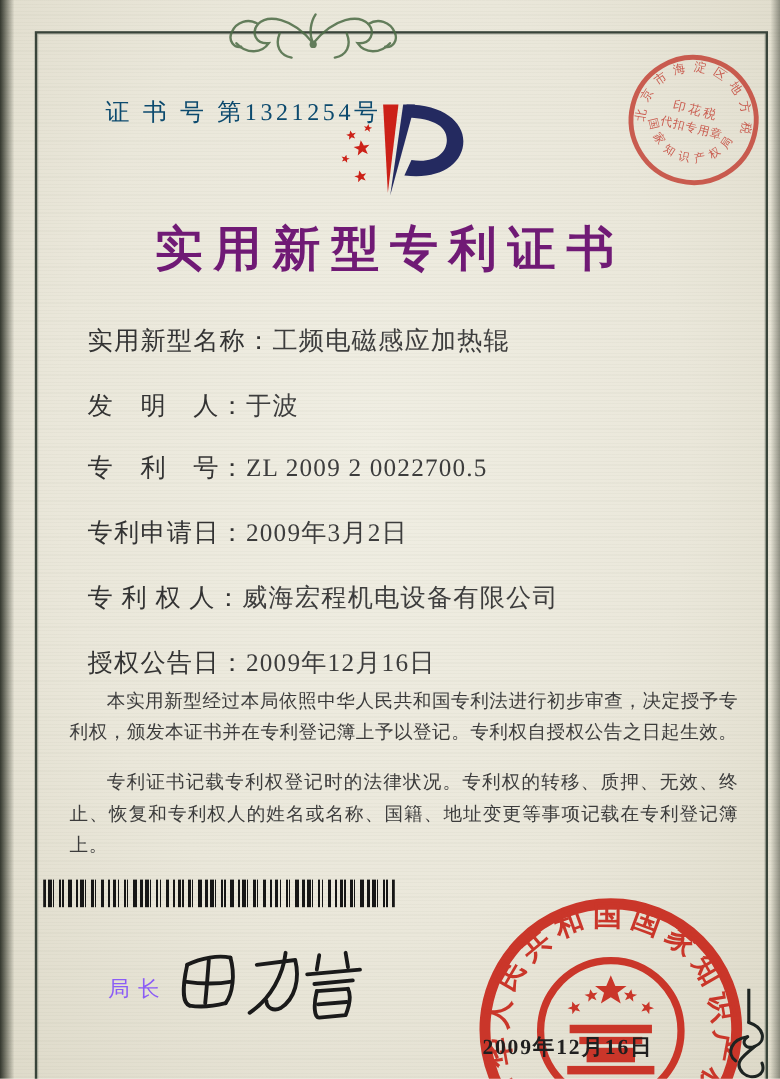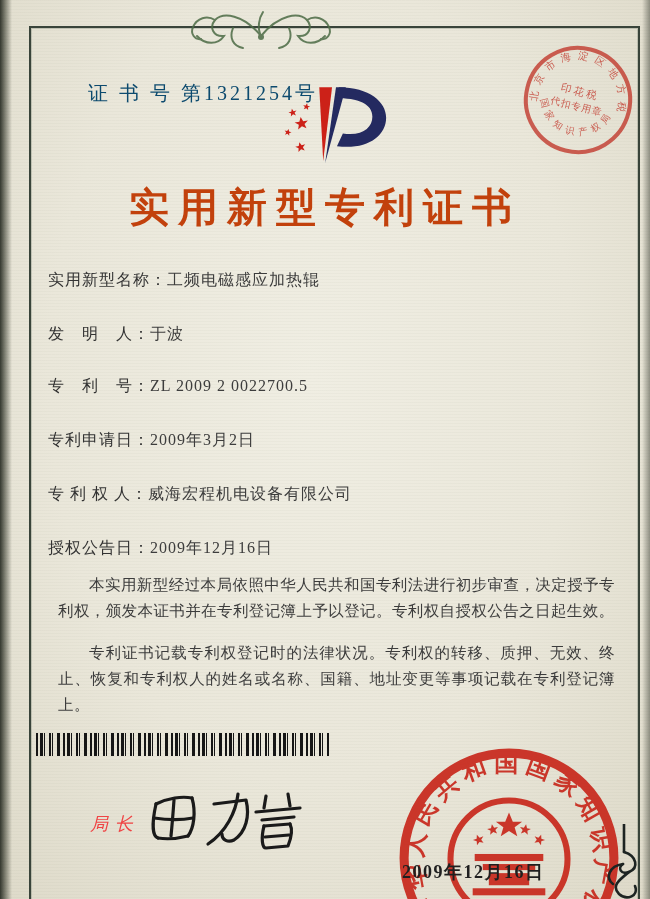--- a/index.html
+++ b/index.html
@@ -12,36 +12,36 @@
   .photo-edge-left{position:absolute;left:0;top:0;width:12px;height:899px;z-index:30;
     background:linear-gradient(90deg,#151a12 0%,rgba(25,30,18,.55) 45%,rgba(25,30,18,0) 100%);
     opacity:.85;}
   .photo-edge-right{position:absolute;right:0;top:0;width:8px;height:899px;z-index:30;
     background:linear-gradient(270deg,rgba(40,45,35,.45) 0%,rgba(40,45,35,0) 100%);}
   .frame{position:absolute;left:29px;top:26px;width:607px;height:880px;
     border:2px solid #39443a;box-shadow:inset 0 0 0 1px rgba(80,95,80,.25);}
   .cert-no{position:absolute;left:88px;top:80px;font-size:20px;letter-spacing:3px;
     color:#0c4a6e;}
   .title{position:absolute;left:35px;top:180px;width:580px;text-align:center;
-    font-size:40px;font-weight:700;letter-spacing:9px;color:#c2410c;}
-  .fieldrow{position:absolute;left:48px;font-size:16px;color:#3a3a3a;letter-spacing:1px;white-space:nowrap;text-align:center;}
+    font-size:40px;font-weight:700;letter-spacing:9px;color:#701a75;}
+  .fieldrow{position:absolute;left:73px;font-size:21px;color:#3a3a3a;letter-spacing:1px;white-space:nowrap;text-align:center;}
   .fieldrow .lbl{color:#333;}
   .fieldrow .val{color:#3d3d3d;}
   .paras{position:absolute;left:58px;top:556px;width:557px;}
   .paras p{margin:16px 0 6px 0;text-indent:2em;font-size:15.5px;line-height:1.68;
     color:#3c3c3c;letter-spacing:.4px;text-align:justify;}
   .barcode{position:absolute;left:36px;top:733px;width:293px;height:23px;
     background:repeating-linear-gradient(90deg,
       #161616 0 2px, rgba(0,0,0,0) 2px 4px,
       #161616 4px 7px, rgba(0,0,0,0) 7px 8px,
       #161616 8px 9px, rgba(0,0,0,0) 9px 13px,
       #161616 13px 15px, rgba(0,0,0,0) 15px 16px,
       #161616 16px 17px, rgba(0,0,0,0) 17px 21px,
       #161616 21px 24px, rgba(0,0,0,0) 24px 27px);}
-  .director{position:absolute;left:90px;top:812px;font-size:18px;letter-spacing:7px;color:#ef4444;font-style:italic;}
+  .director{position:absolute;left:90px;top:812px;font-size:18px;letter-spacing:7px;color:#8b5cf6;}
   .signature-svg{position:absolute;left:142px;top:776px;width:175px;height:88px;}
   .sig-data{position:absolute;left:150px;top:790px;font-size:1px;opacity:0;}
   .issue-date{position:absolute;left:402px;top:860px;font-size:18px;font-weight:700;
     color:#1f1f1f;letter-spacing:1.5px;z-index:12;}
   .office-seal{position:absolute;left:394px;top:743px;width:230px;height:230px;z-index:10;
     opacity:.92;}
   .tax-seal{position:absolute;left:521px;top:43px;width:114px;height:114px;opacity:.8;
     transform:rotate(14deg);}
   .logo{position:absolute;left:276px;top:84px;width:118px;height:84px;}
   .ornament-top{position:absolute;left:173px;top:6px;width:176px;height:52px;}

